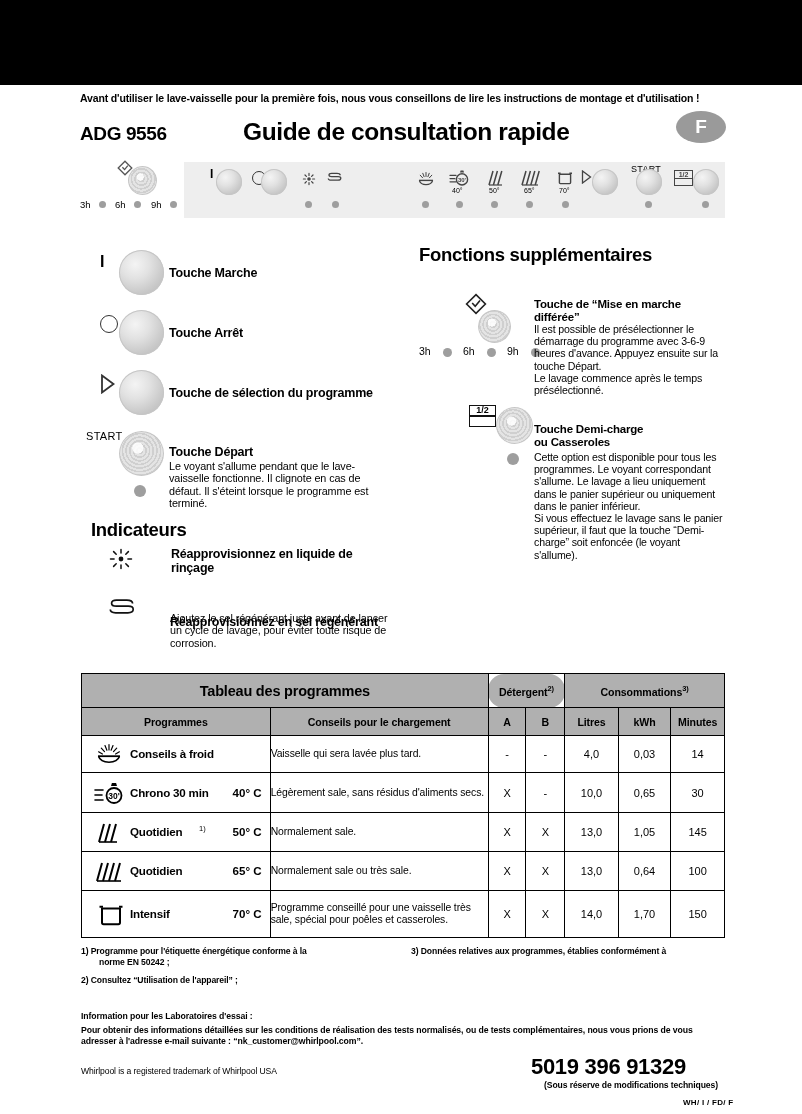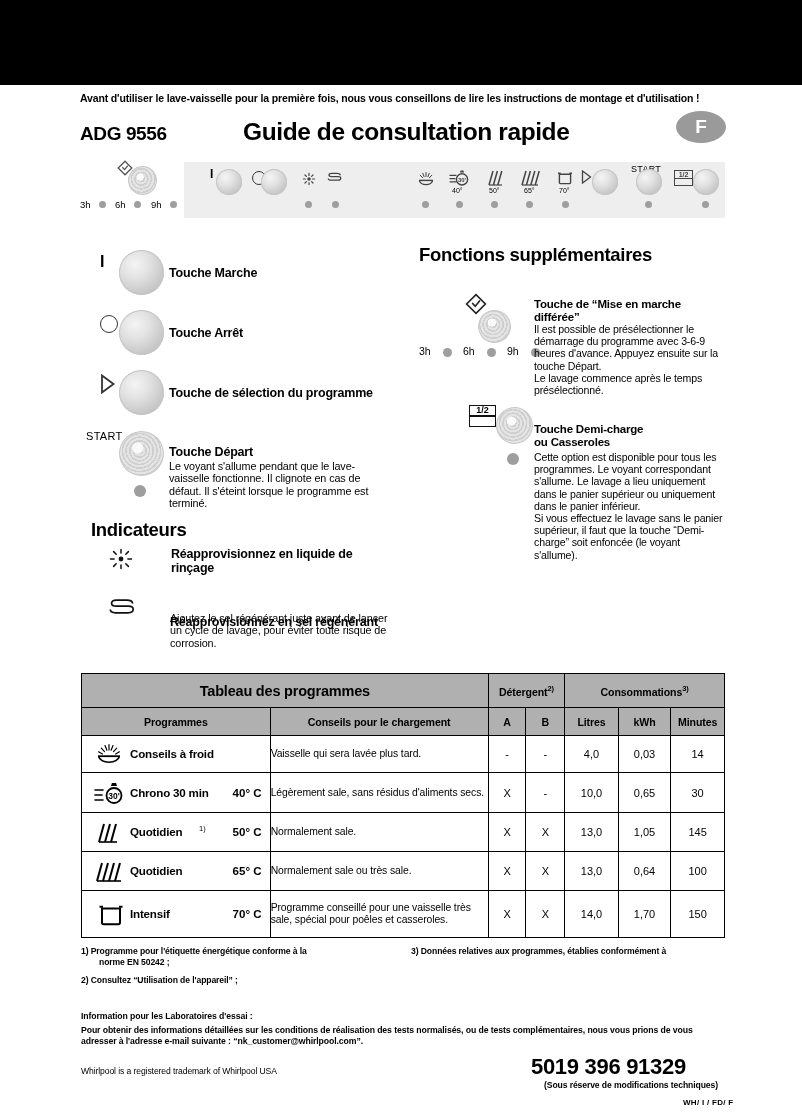--- a/index.html
+++ b/index.html
@@ -283,21 +283,21 @@
     <div class="rt-title" style="position:absolute;left:115px;top:18px;width:190px;">Touche Demi-charge</div>
     <div class="rt-title" style="position:absolute;left:115px;top:31px;width:190px;">ou Casseroles</div>
     <div class="rt-body" style="position:absolute;left:115px;top:46px;width:192px;white-space:pre-line;">Cette option est disponible pour tous les programmes. Le voyant correspondant s'allume. Le lavage a lieu uniquement dans le panier supérieur ou uniquement dans le panier inférieur.
 Si vous effectuez le lavage sans le panier supérieur, il faut que la touche “Demi-charge” soit enfoncée (le voyant s'allume).</div>
   </div>
 
   <table class="tbl">
     <tbody>
         <tr>
       <td class="hdr h1" colspan="2" style="height:33px;">Tableau des programmes</td>
-      <td class="hdr h2" colspan="2" style="height:33px;width:75px;">
+      <td class="hdr h2" colspan="2" style="height:33px;width:75px;border-radius:16px;">
         <span>Détergent</span><span class="h-sup">2)</span>
       </td>
       <td class="hdr h2" colspan="3" style="height:33px;width:158px;">
         <span>Consommations</span><span class="h-sup">3)</span>
       </td>
     </tr>
     <tr>
       <td class="hdr h2" style="height:27px;width:190px;">Programmes</td>
       <td class="hdr h2" style="height:27px;width:220px;">Conseils pour le chargement</td>
       <td class="hdr h2" style="height:27px;width:37px;">A</td>

